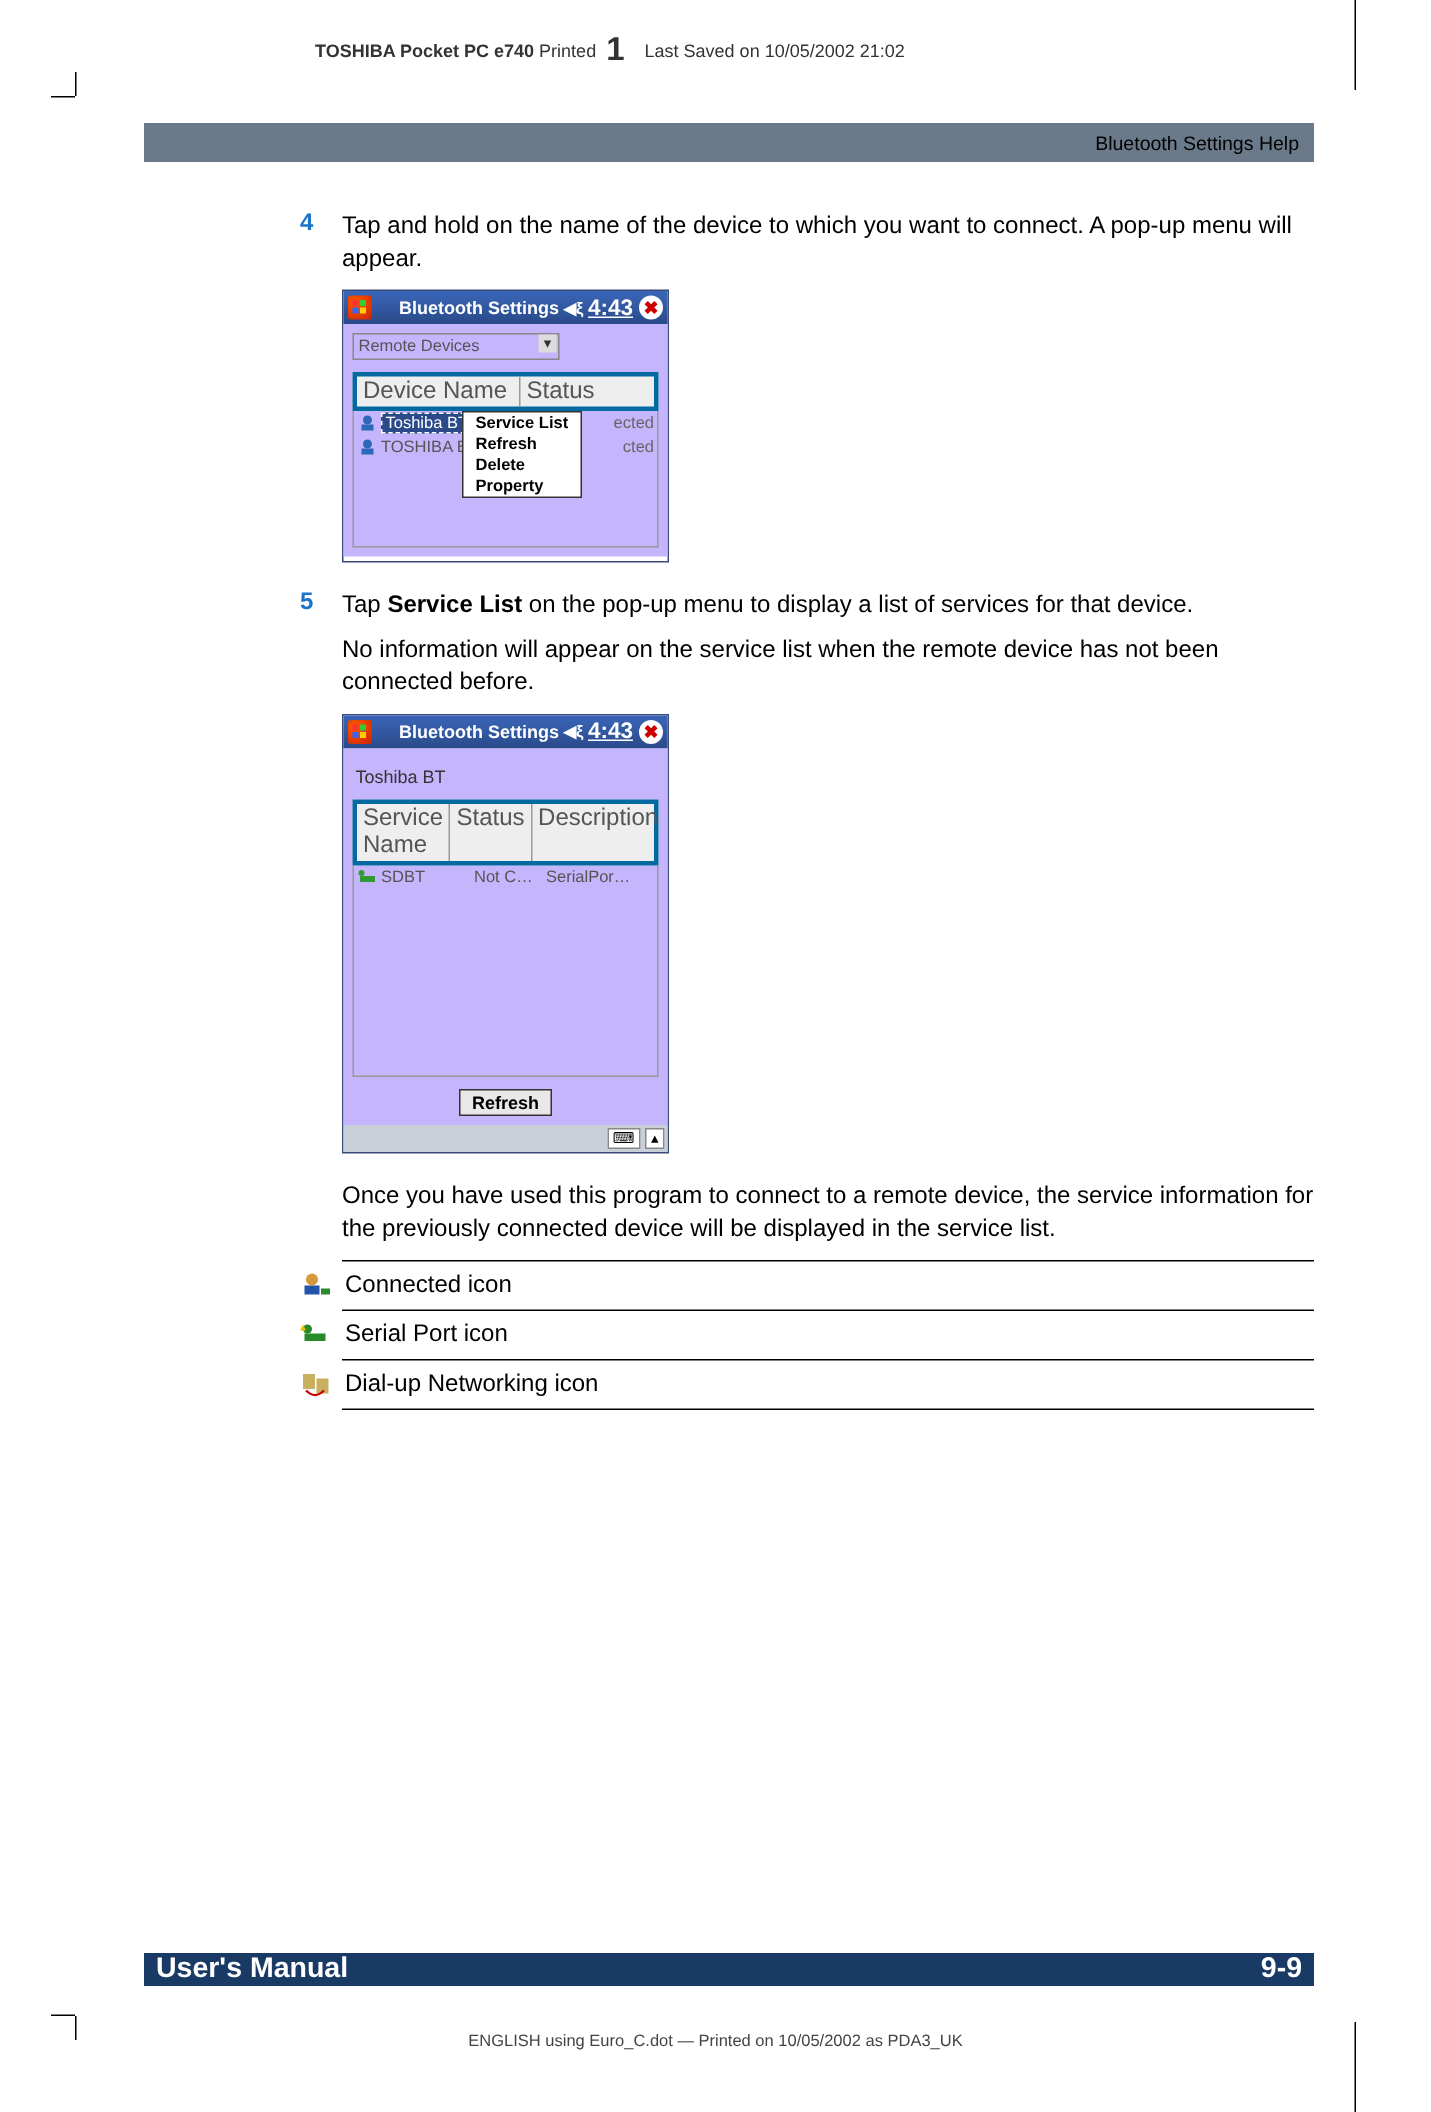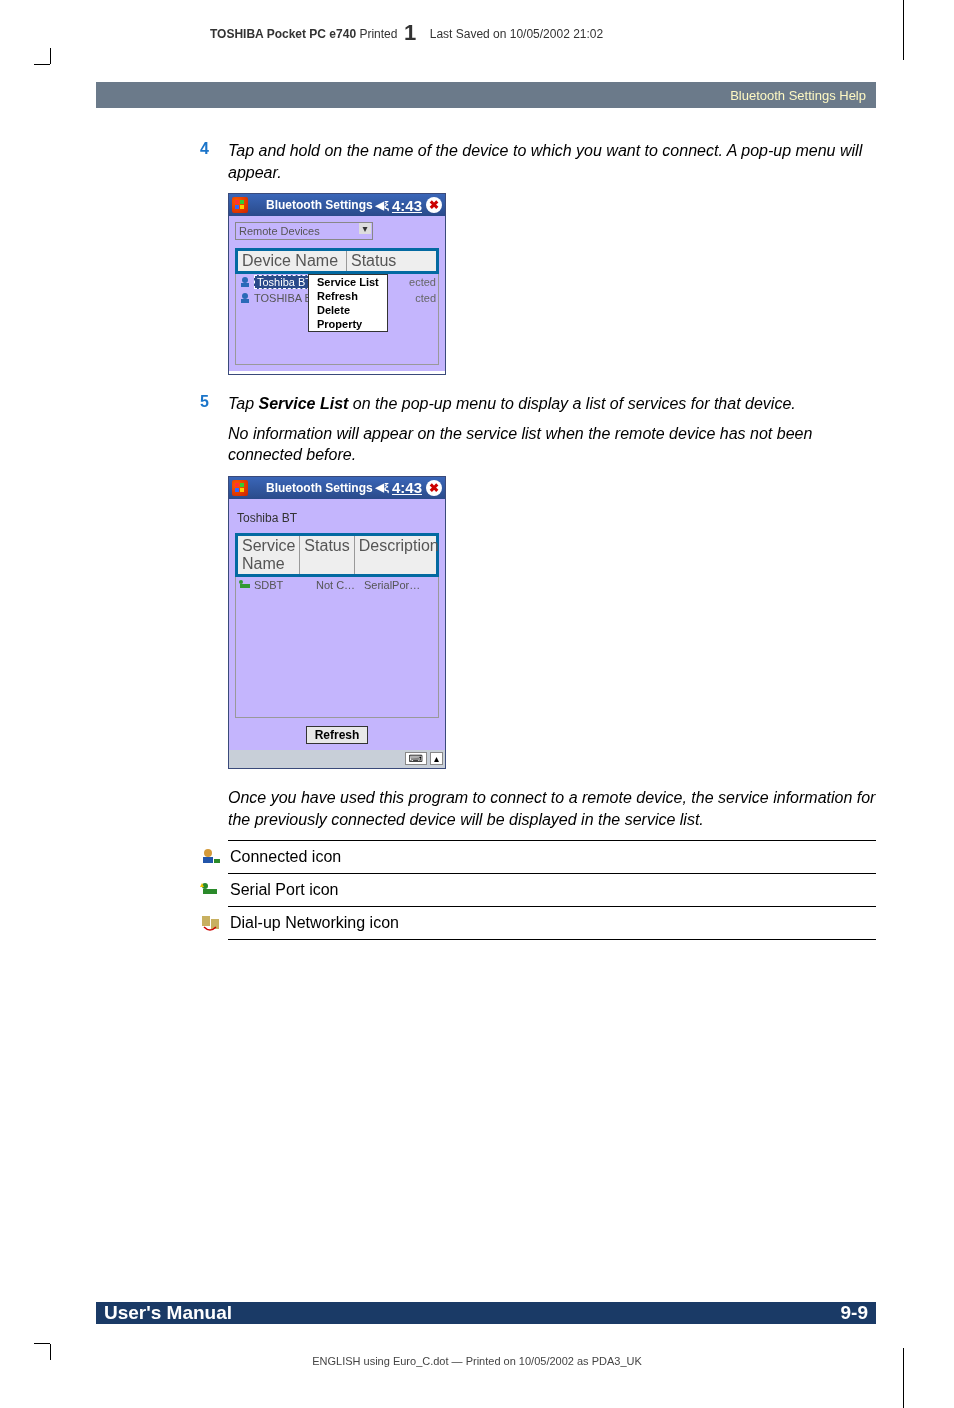--- a/index.html
+++ b/index.html
@@ -74,21 +74,21 @@
   }
   .header .bold { font-weight: bold; }
   .header .one { font-size: 22px; font-weight: bold; vertical-align: -2px; }
   .breadcrumb-bar {
     position: absolute;
     top: 82px;
     left: 96px;
     right: 78px;
     height: 26px;
     background: #6b7a8a;
-    color: #fef9c3;
+    color: #000000;
     font-size: 13px;
     display: flex;
     align-items: center;
     justify-content: flex-end;
     padding-right: 10px;
     box-sizing: border-box;
   }
   .content {
     position: absolute;
     top: 140px;
@@ -103,21 +103,20 @@
   .step-num {
     color: #1a74c9;
     font-weight: bold;
     width: 28px;
     flex-shrink: 0;
   }
   .step-text {
     flex: 1;
     font-size: 16px;
     line-height: 1.35;
-    font-style: italic;
   }
   .step-text b { font-weight: bold; }
   .screenshot {
     margin-left: 28px;
     margin-top: 8px;
     margin-bottom: 18px;
   }
   .ppc-window {
     width: 216px;
     border: 1px solid #3a4a7a;

